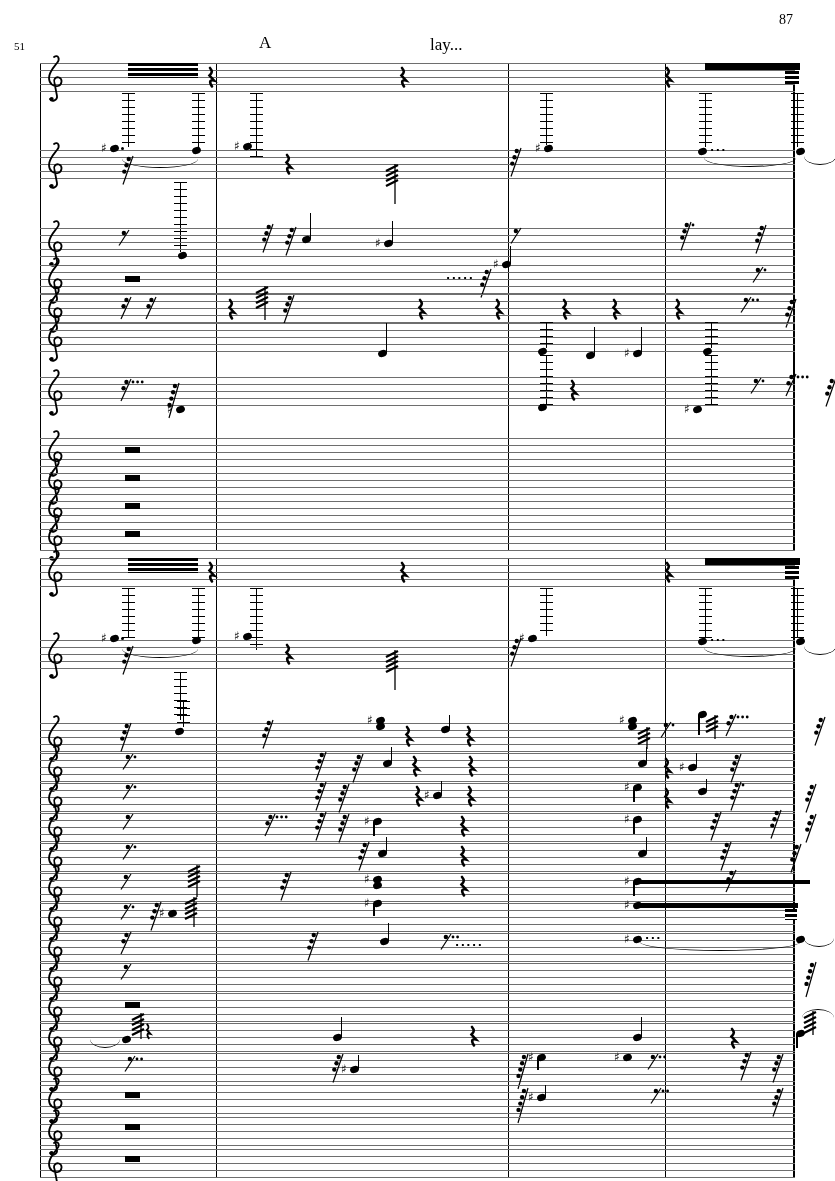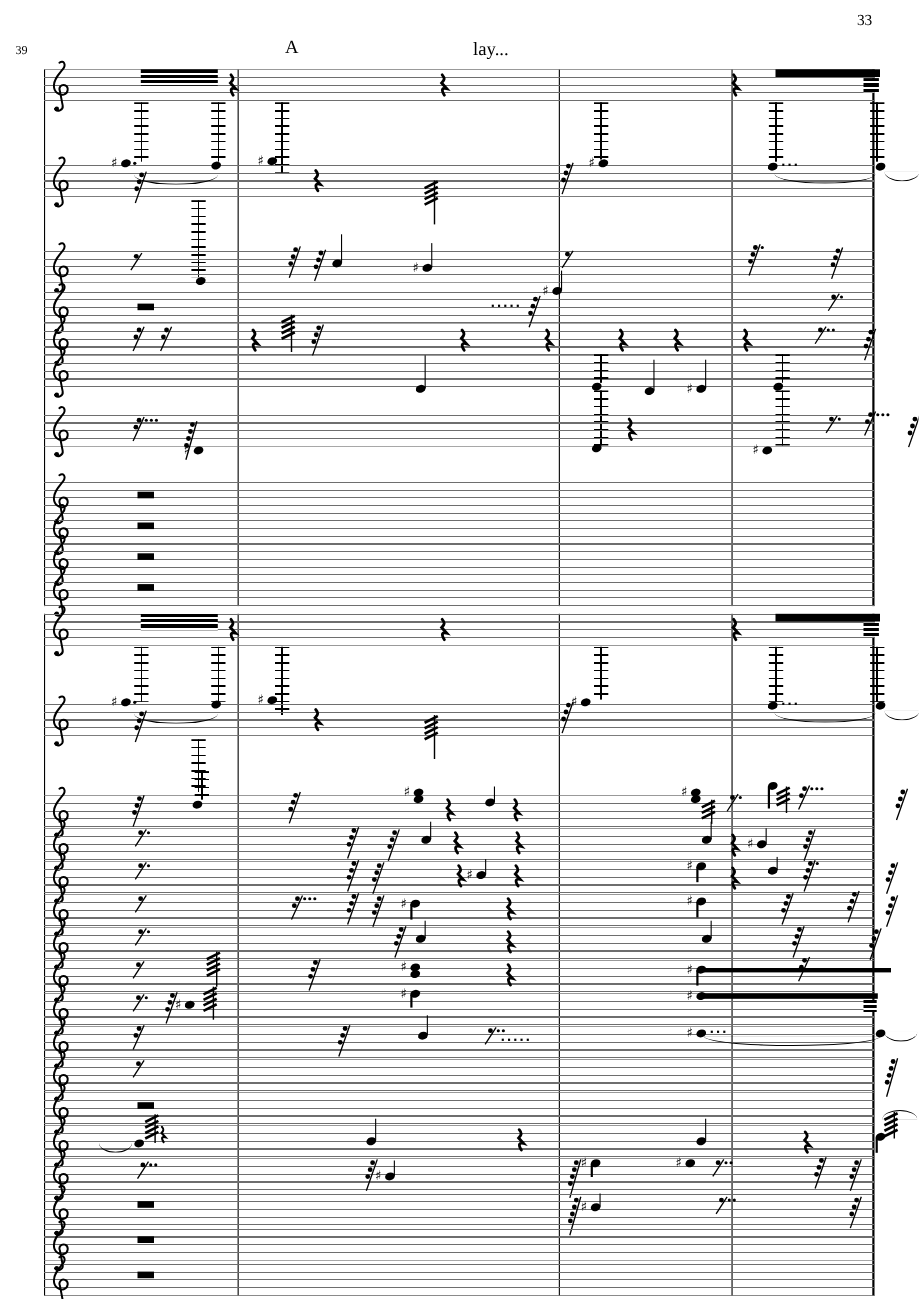--- a/index.html
+++ b/index.html
@@ -889,16 +889,16 @@
     </svg>
     <div class="wrest" style="left: 125px; top: 1124px;"></div>
     <div class="staff" style="left: 40px; top: 1149px;"></div>
     <svg width="22" height="52" viewBox="0 0 22 52" style="position: absolute; left: 43px; top: 1139px; overflow: visible;">
       <path d="M11 4 C15 1 17.5 6 14 10 C10 15 6 19 6 25 C6 31 11 34 15 33 C19 32 20 26 16 24.5 C12.5 23.5 10 26.5 11.5 30 L14 43 C14.7 47 9 49.5 7 46" stroke="#000" fill="none" stroke-width="1.8" stroke-linecap="round"></path>
       <circle cx="8.6" cy="46" r="2.1" fill="#000"></circle>
     </svg>
     <div class="wrest" style="left: 125px; top: 1156px;"></div>
   </div>
 
-<span class="pagenum" style="left:779px;top:12px;">33</span>
-<span class="measurenum" style="left:14px;top:40px;">39</span>
+<span class="pagenum" style="left:779px;top:12px;">87</span>
+<span class="measurenum" style="left:14px;top:40px;">51</span>
 <span class="lyric" style="left: 259px; top: 33px;">A</span>
 <span class="lyric" style="left: 430px; top: 35px;">lay...</span>
 
 </body></html>

